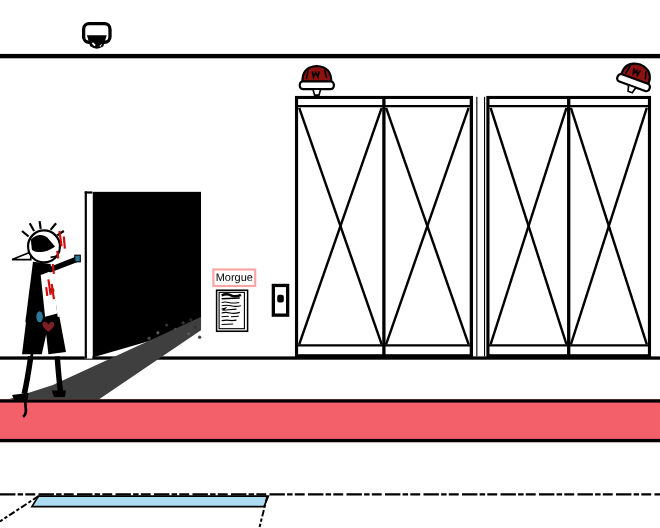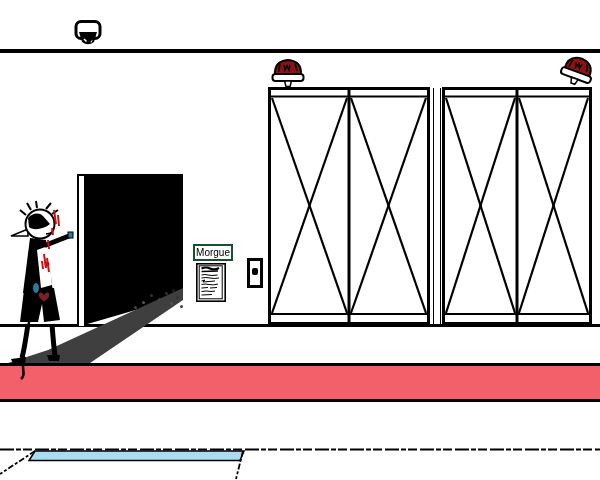--- a/index.html
+++ b/index.html
@@ -14,21 +14,21 @@
              border-left:2px solid #000;border-top:2px solid #000;box-sizing:border-box;}
   .doorway{left:84px;top:174px;width:99px;height:151px;background:#000;
            clip-path:polygon(0 0,100% 0,100% 81%,0 100%);}
   
   .ramp{left:8px;top:288px;width:175px;height:75px;background:#3f3f3f;
         clip-path:polygon(100% 0,22.9% 82.7%,0 100%,46.9% 100%,100% 16%);}
   .speckles{left:150px;top:294px;width:3px;height:3px;background:#333;border-radius:50%;
             box-shadow:8px 4px 0 #444,15px -2px 0 #333,20px 8px 0 #555,26px 2px 0 #333,
                        30px 11px 0 #444,-8px 7px 0 #555,-16px 12px 0 #444,22px -5px 0 #222;}
   
-  .morgue-sign{left:193px;top:244px;width:40px;height:17px;border:2px solid #14532d;
+  .morgue-sign{left:193px;top:244px;width:40px;height:17px;border:2px solid #fca5a5;
                background:#fff;box-sizing:border-box;display:flex;align-items:center;
                justify-content:center;font-size:10px;color:#000;letter-spacing:0px;}
   
   .door-button{left:247px;top:258px;width:16px;height:30px;border:3px solid #000;
                background:#fff;box-sizing:border-box;}
   .door-button-dot{position:absolute;left:2px;top:7px;width:6px;height:7px;background:#000;
                    border-radius:2px;}
   
   .gap-line{top:88px;width:1px;height:236px;background:#000;}
   

